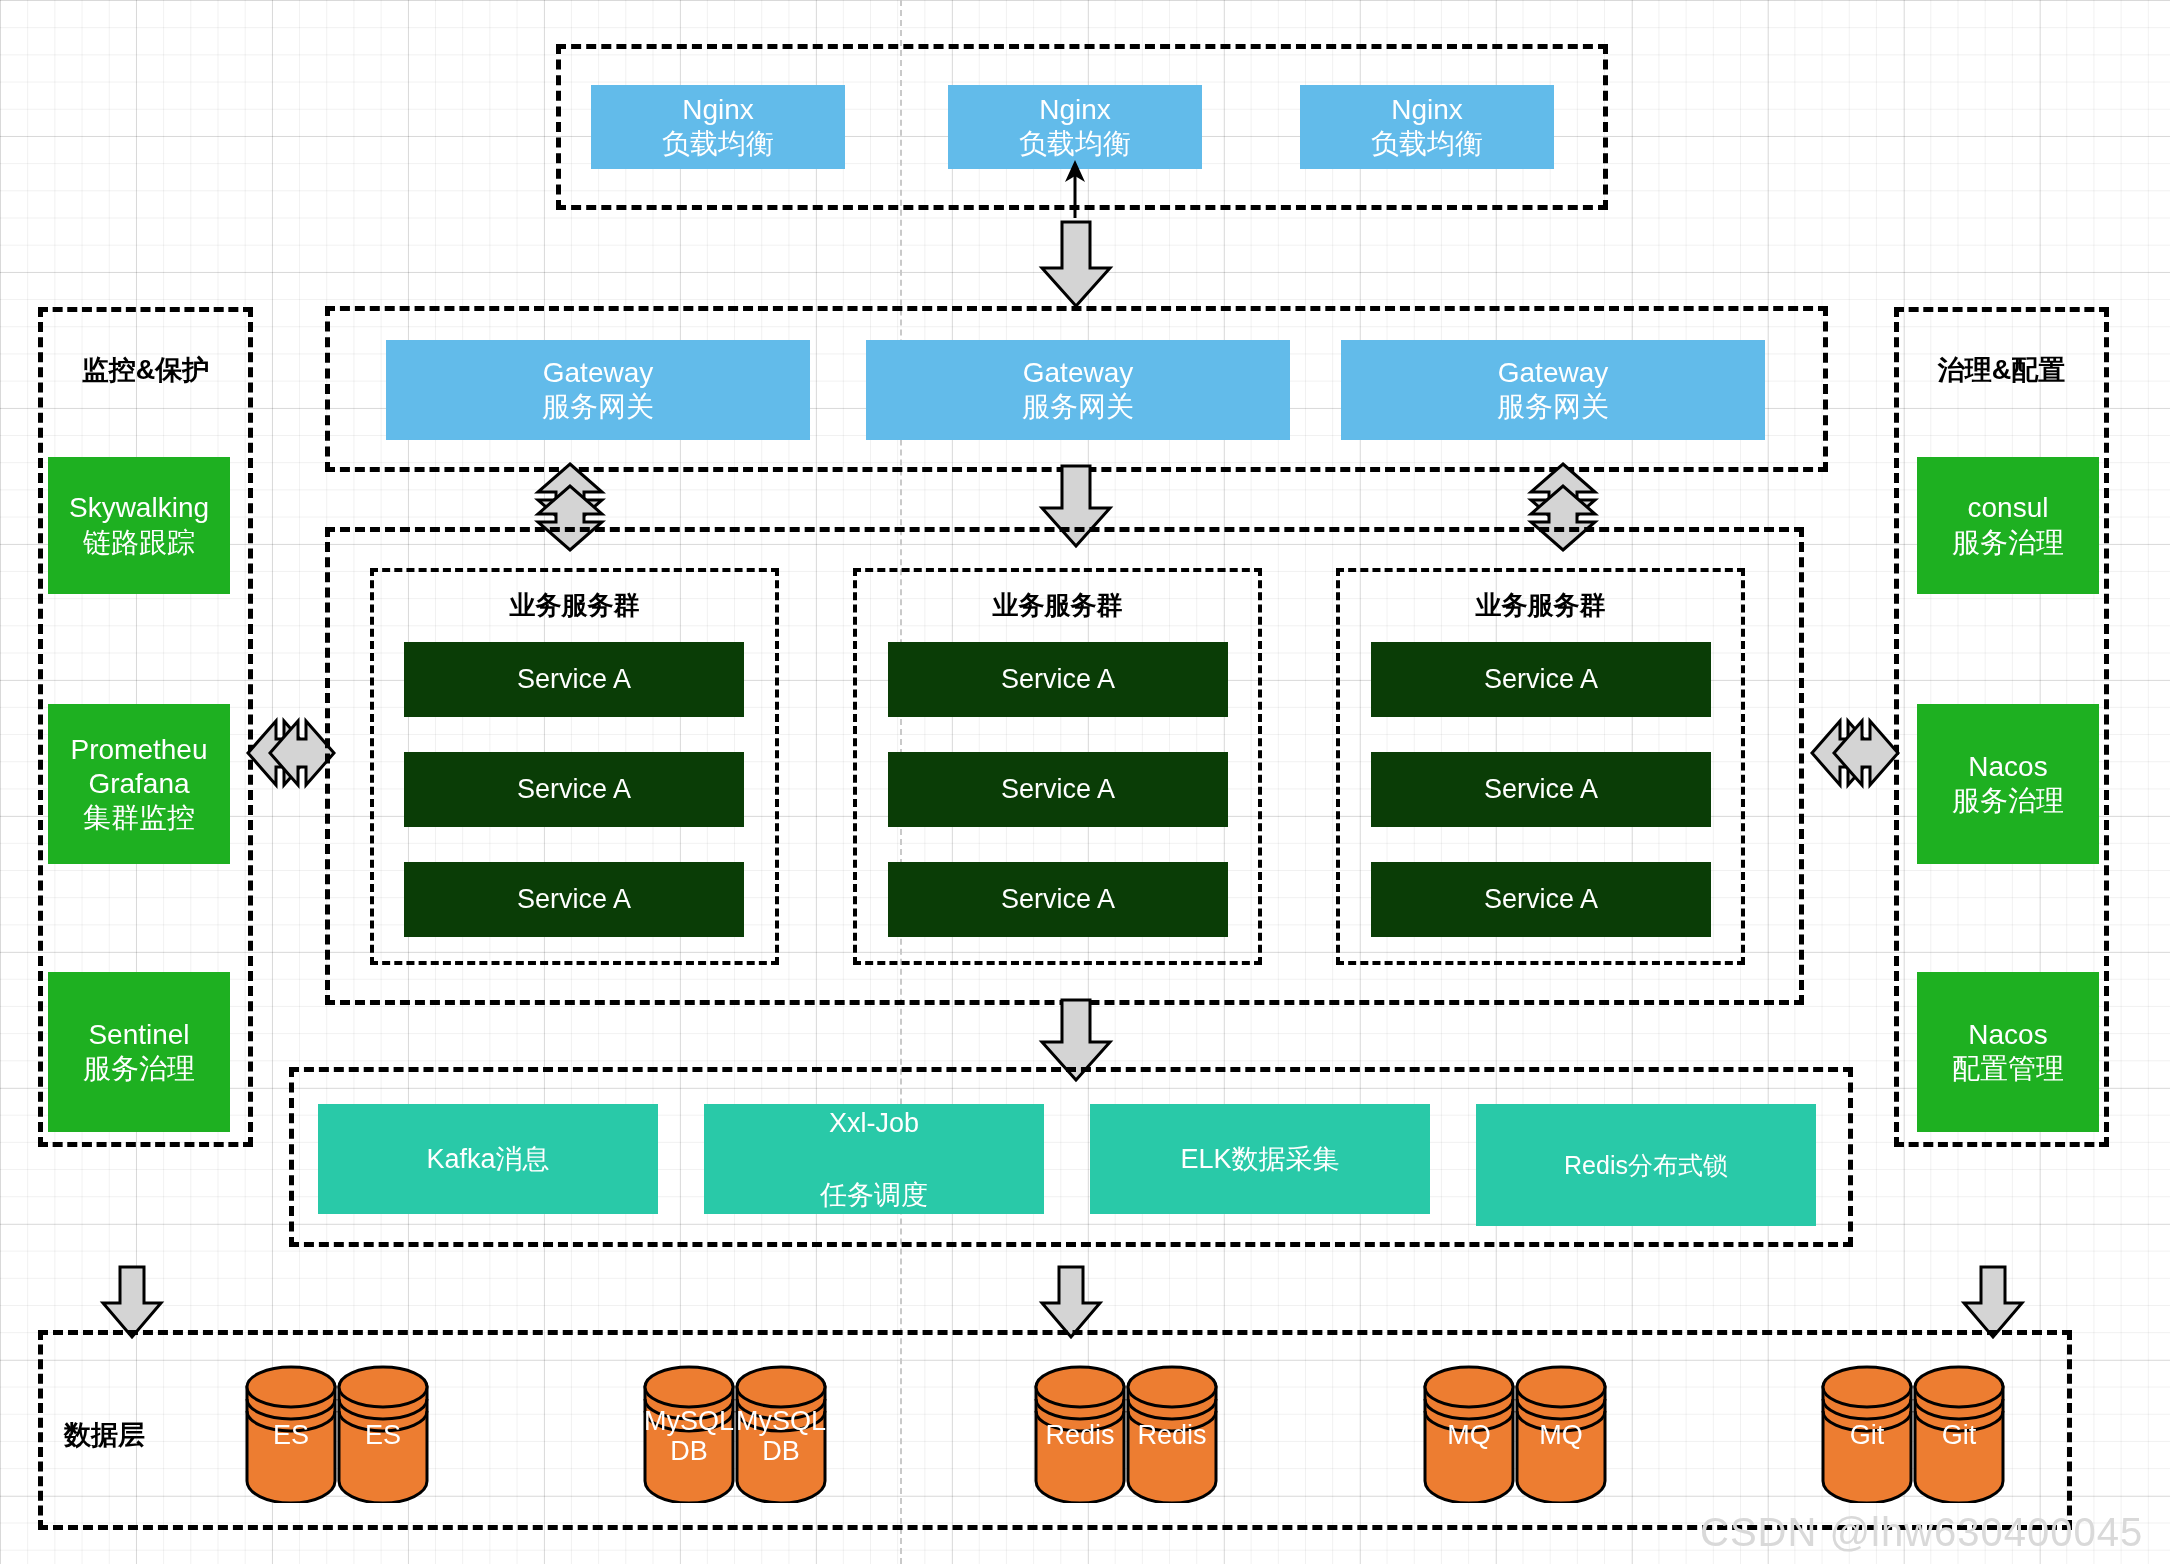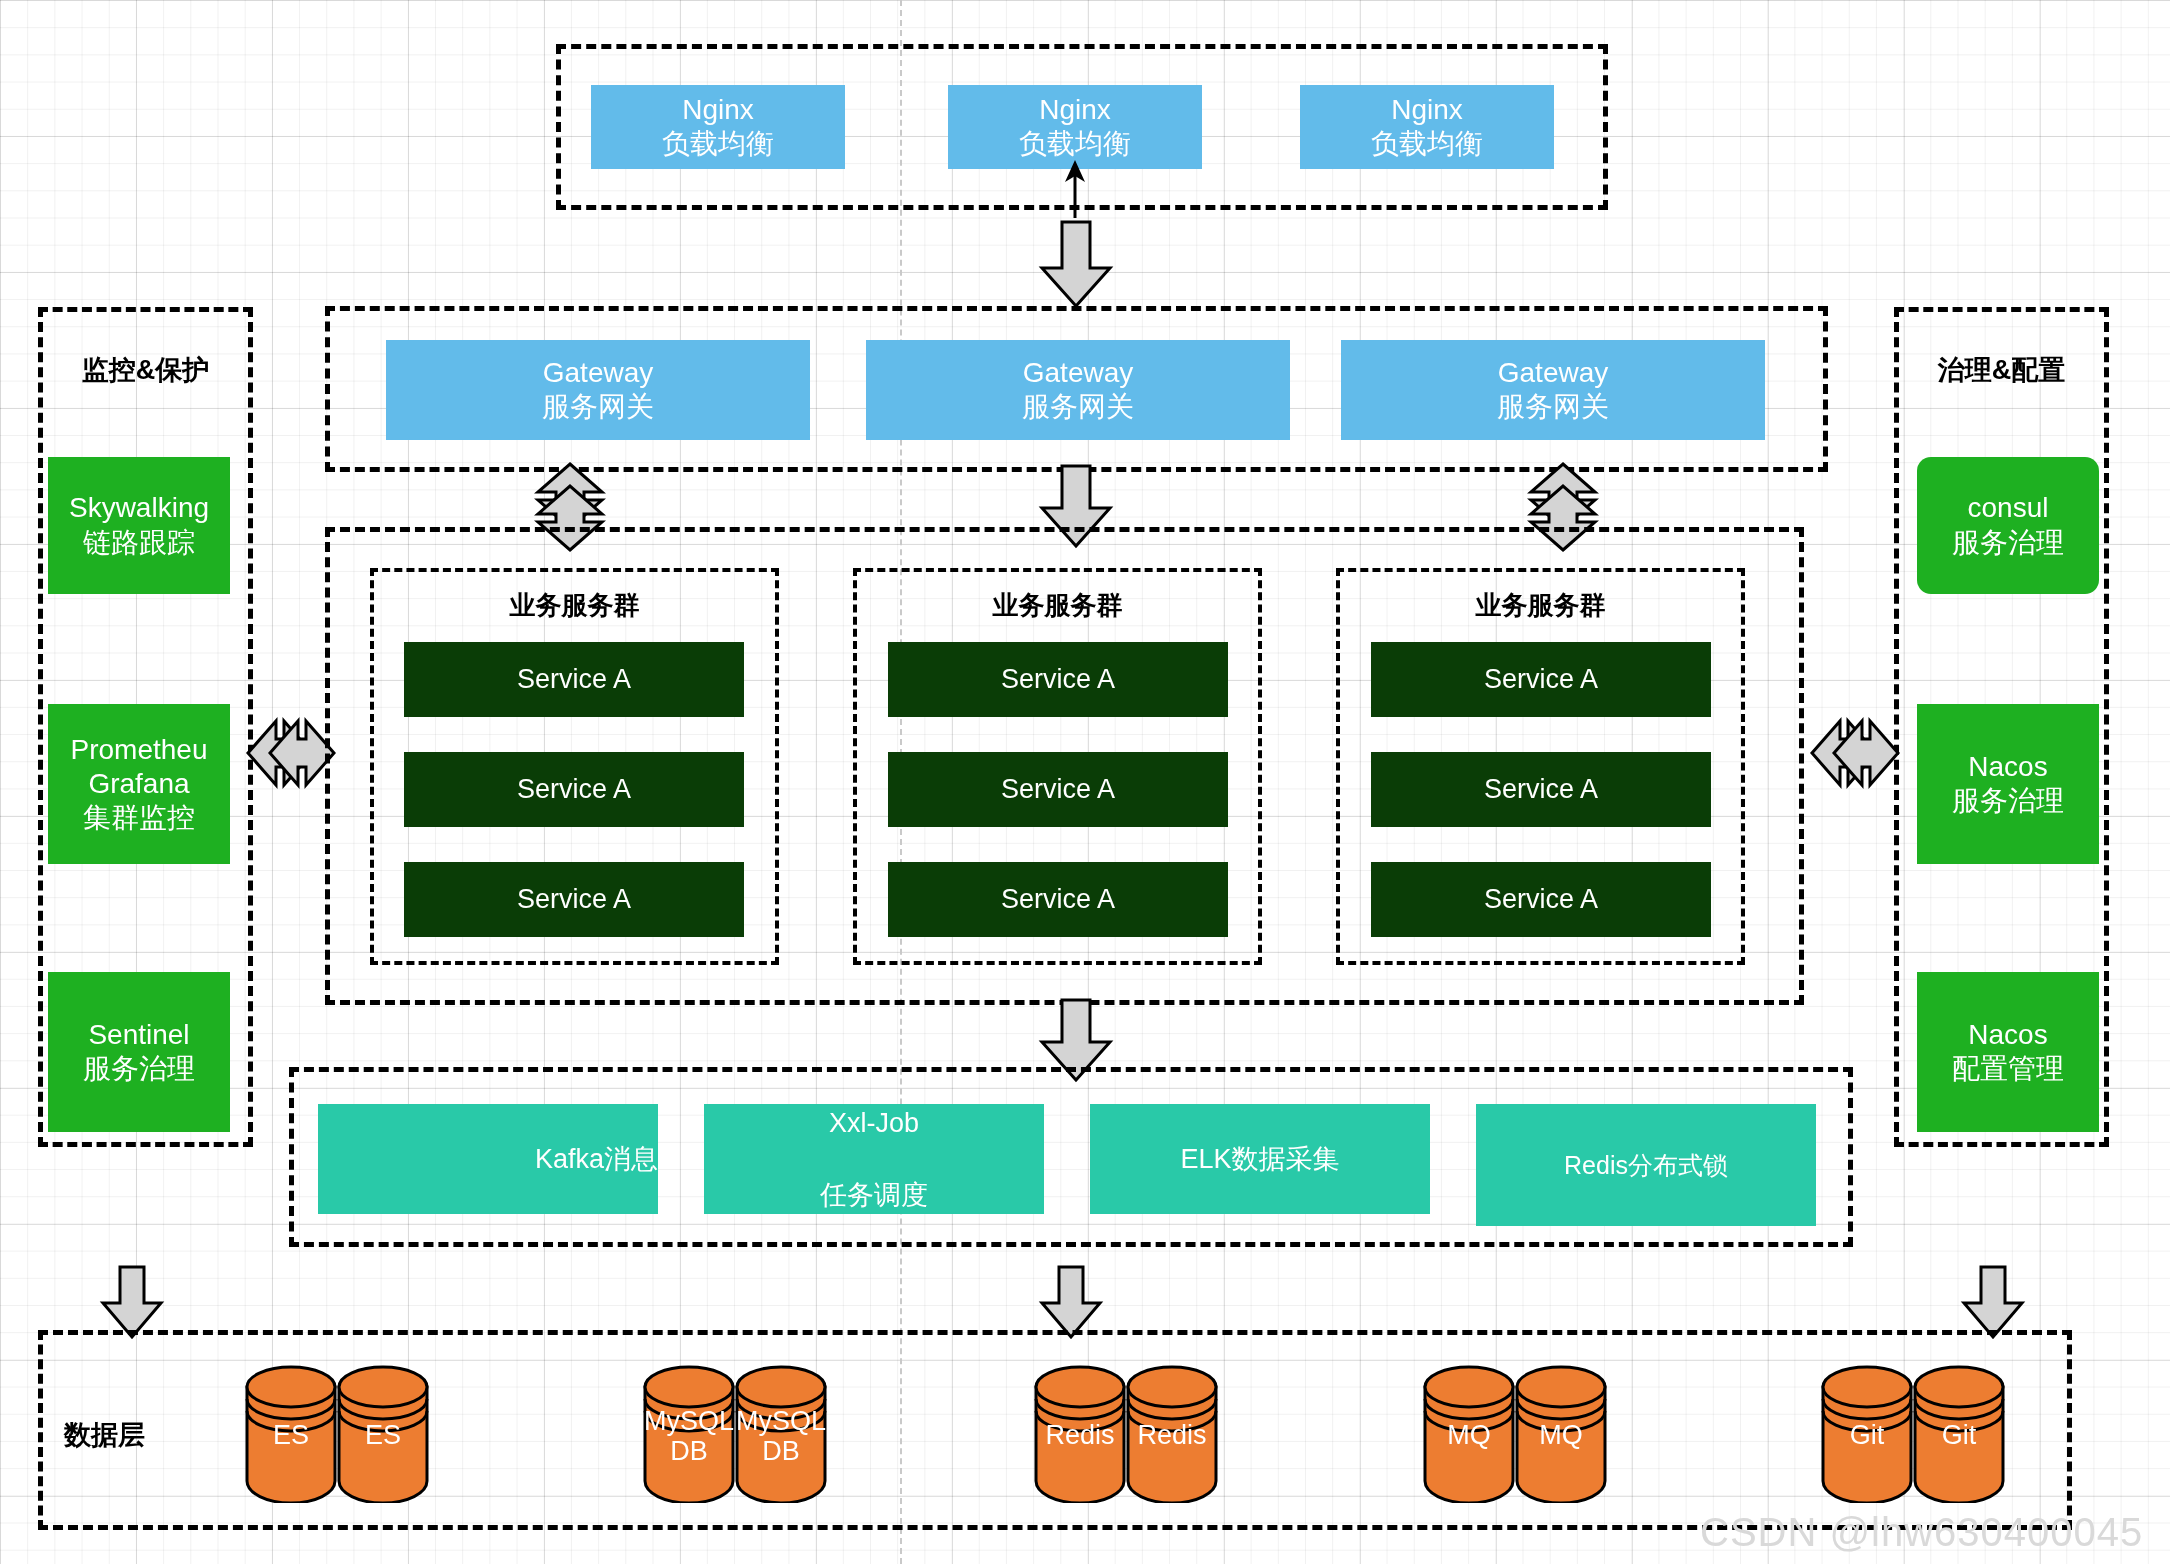--- a/index.html
+++ b/index.html
@@ -180,21 +180,21 @@
   <div class="arrow" style="left:248px;top:710px;width:86px;height:86px;">
     <svg width="86" height="86" viewBox="0 0 86 86">
       <polygon points="0,43 28,11 28,29 36,29 36,11 64,43 36,75 36,57 28,57 28,75" fill="#d4d4d4" stroke="#000" stroke-width="3"></polygon>
       <polygon points="86,43 58,11 58,29 50,29 50,11 22,43 50,75 50,57 58,57 58,75" fill="#d4d4d4" stroke="#000" stroke-width="3"></polygon>
     </svg>
   </div>
 
   <div class="dashbox" style="left:1894px;top:307px;width:215px;height:840px;"></div>
   <div class="grouplabel" style="left:1894px;top:352px;width:215px;font-size:27px;">治理&amp;配置</div>
 
-  <div class="node green" style="left:1917px;top:457px;width:182px;height:137px;font-size:28px;border-radius:14px;">
+  <div class="node green" style="left:1917px;top:457px;width:182px;height:137px;font-size:28px;">
     <span class="l1">consul</span>
     <span class="l2">服务治理</span>
   </div>
 
   <div class="node green" style="left:1917px;top:704px;width:182px;height:160px;font-size:28px;">
     <span class="l1">Nacos</span>
     <span class="l2">服务治理</span>
   </div>
 
   <div class="node green" style="left:1917px;top:972px;width:182px;height:160px;font-size:28px;">
@@ -248,21 +248,21 @@
   </div>
 
   <div class="arrow" style="left:1036px;top:1000px;width:80px;height:82px;">
     <svg width="80" height="82" viewBox="0 0 80 82">
       <polygon points="26,0 54,0 54,42 74,42 40,80 6,42 26,42" fill="#d4d4d4" stroke="#000" stroke-width="3"></polygon>
     </svg>
   </div>
 
   <div class="dashbox" style="left:289px;top:1067px;width:1564px;height:180px;"></div>
 
-  <div class="node teal" style="left:318px;top:1104px;width:340px;height:110px;font-size:27px;align-items:flex-end;">
+  <div class="node teal" style="left:318px;top:1104px;width:340px;height:110px;font-size:27px;">
     <span class="l1">Kafka消息</span>
   </div>
   <div class="node teal" style="left:704px;top:1104px;width:340px;height:110px;font-size:27px;gap:39px;">
     <span class="l1">Xxl-Job</span>
     <span class="l2">任务调度</span>
   </div>
   <div class="node teal" style="left:1090px;top:1104px;width:340px;height:110px;font-size:27px;">
     <span class="l1">ELK数据采集</span>
   </div>
   <div class="node teal" style="left:1476px;top:1104px;width:340px;height:122px;font-size:25px;">

